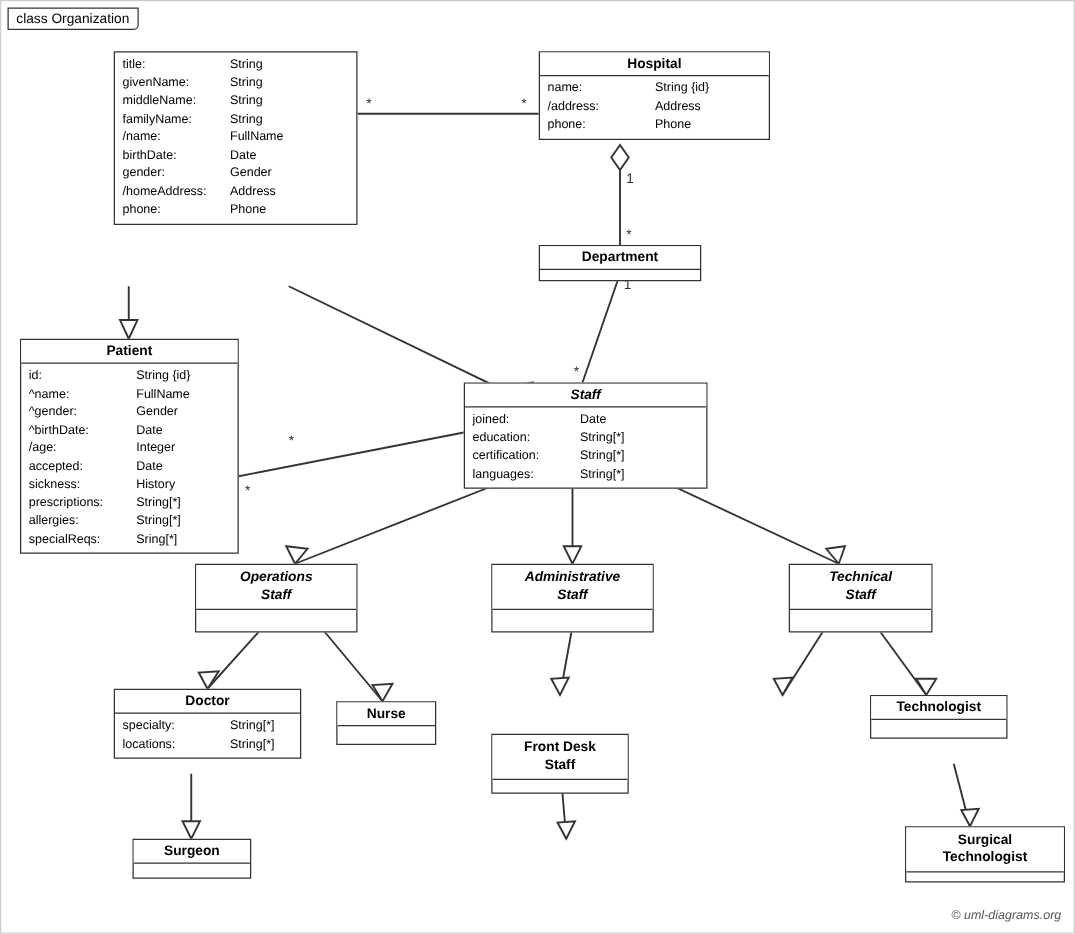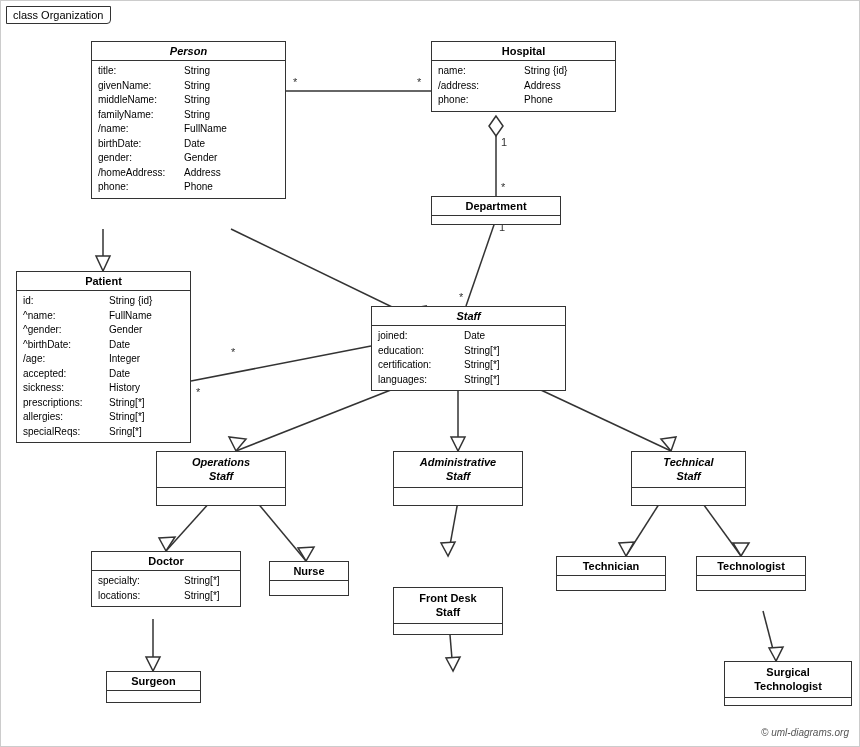--- a/index.html
+++ b/index.html
@@ -134,21 +134,20 @@
     <polygon points="152,670 145,656 159,656" fill="white" stroke="#333" stroke-width="1.5"></polygon>
 
     <line x1="447" y1="610" x2="452" y2="670" stroke="#333" stroke-width="1.5"></line>
     <polygon points="452,670 445,657 459,656" fill="white" stroke="#333" stroke-width="1.5"></polygon>
 
     <line x1="762" y1="610" x2="775" y2="660" stroke="#333" stroke-width="1.5"></line>
     <polygon points="775,660 768,647 782,646" fill="white" stroke="#333" stroke-width="1.5"></polygon>
   </svg>
 
   <div class="class-box" style="left:90px; top:40px; width:195px;">
-    <div class="class-title italic">Person</div>
     <div class="class-attrs">
       <div class="attr-row">
           <span class="attr-name">title:</span>
           <span class="attr-type">String</span>
         </div>
       <div class="attr-row">
           <span class="attr-name">givenName:</span>
           <span class="attr-type">String</span>
         </div>
       <div class="attr-row">
@@ -305,24 +304,20 @@
   <div class="class-box" style="left:268px; top:560px; width:80px; min-height:35px;">
     <div class="class-title">Nurse</div>
     <div class="class-attrs" style="min-height:6px;"></div>
   </div>
 
   <div class="class-box" style="left:392px; top:586px; width:110px; min-height:48px;">
     <div class="class-title" style="line-height:1.3;">Front Desk<br>Staff</div>
     <div class="class-attrs" style="min-height:6px;"></div>
   </div>
 
-  <div class="class-box" style="left:555px; top:555px; width:110px; min-height:35px;">
-    <div class="class-title">Technician</div>
-    <div class="class-attrs" style="min-height:6px;"></div>
-  </div>
 
   <div class="class-box" style="left:695px; top:555px; width:110px; min-height:35px;">
     <div class="class-title">Technologist</div>
     <div class="class-attrs" style="min-height:6px;"></div>
   </div>
 
   <div class="class-box" style="left:105px; top:670px; width:95px; min-height:32px;">
     <div class="class-title">Surgeon</div>
     <div class="class-attrs" style="min-height:4px;"></div>
   </div>

